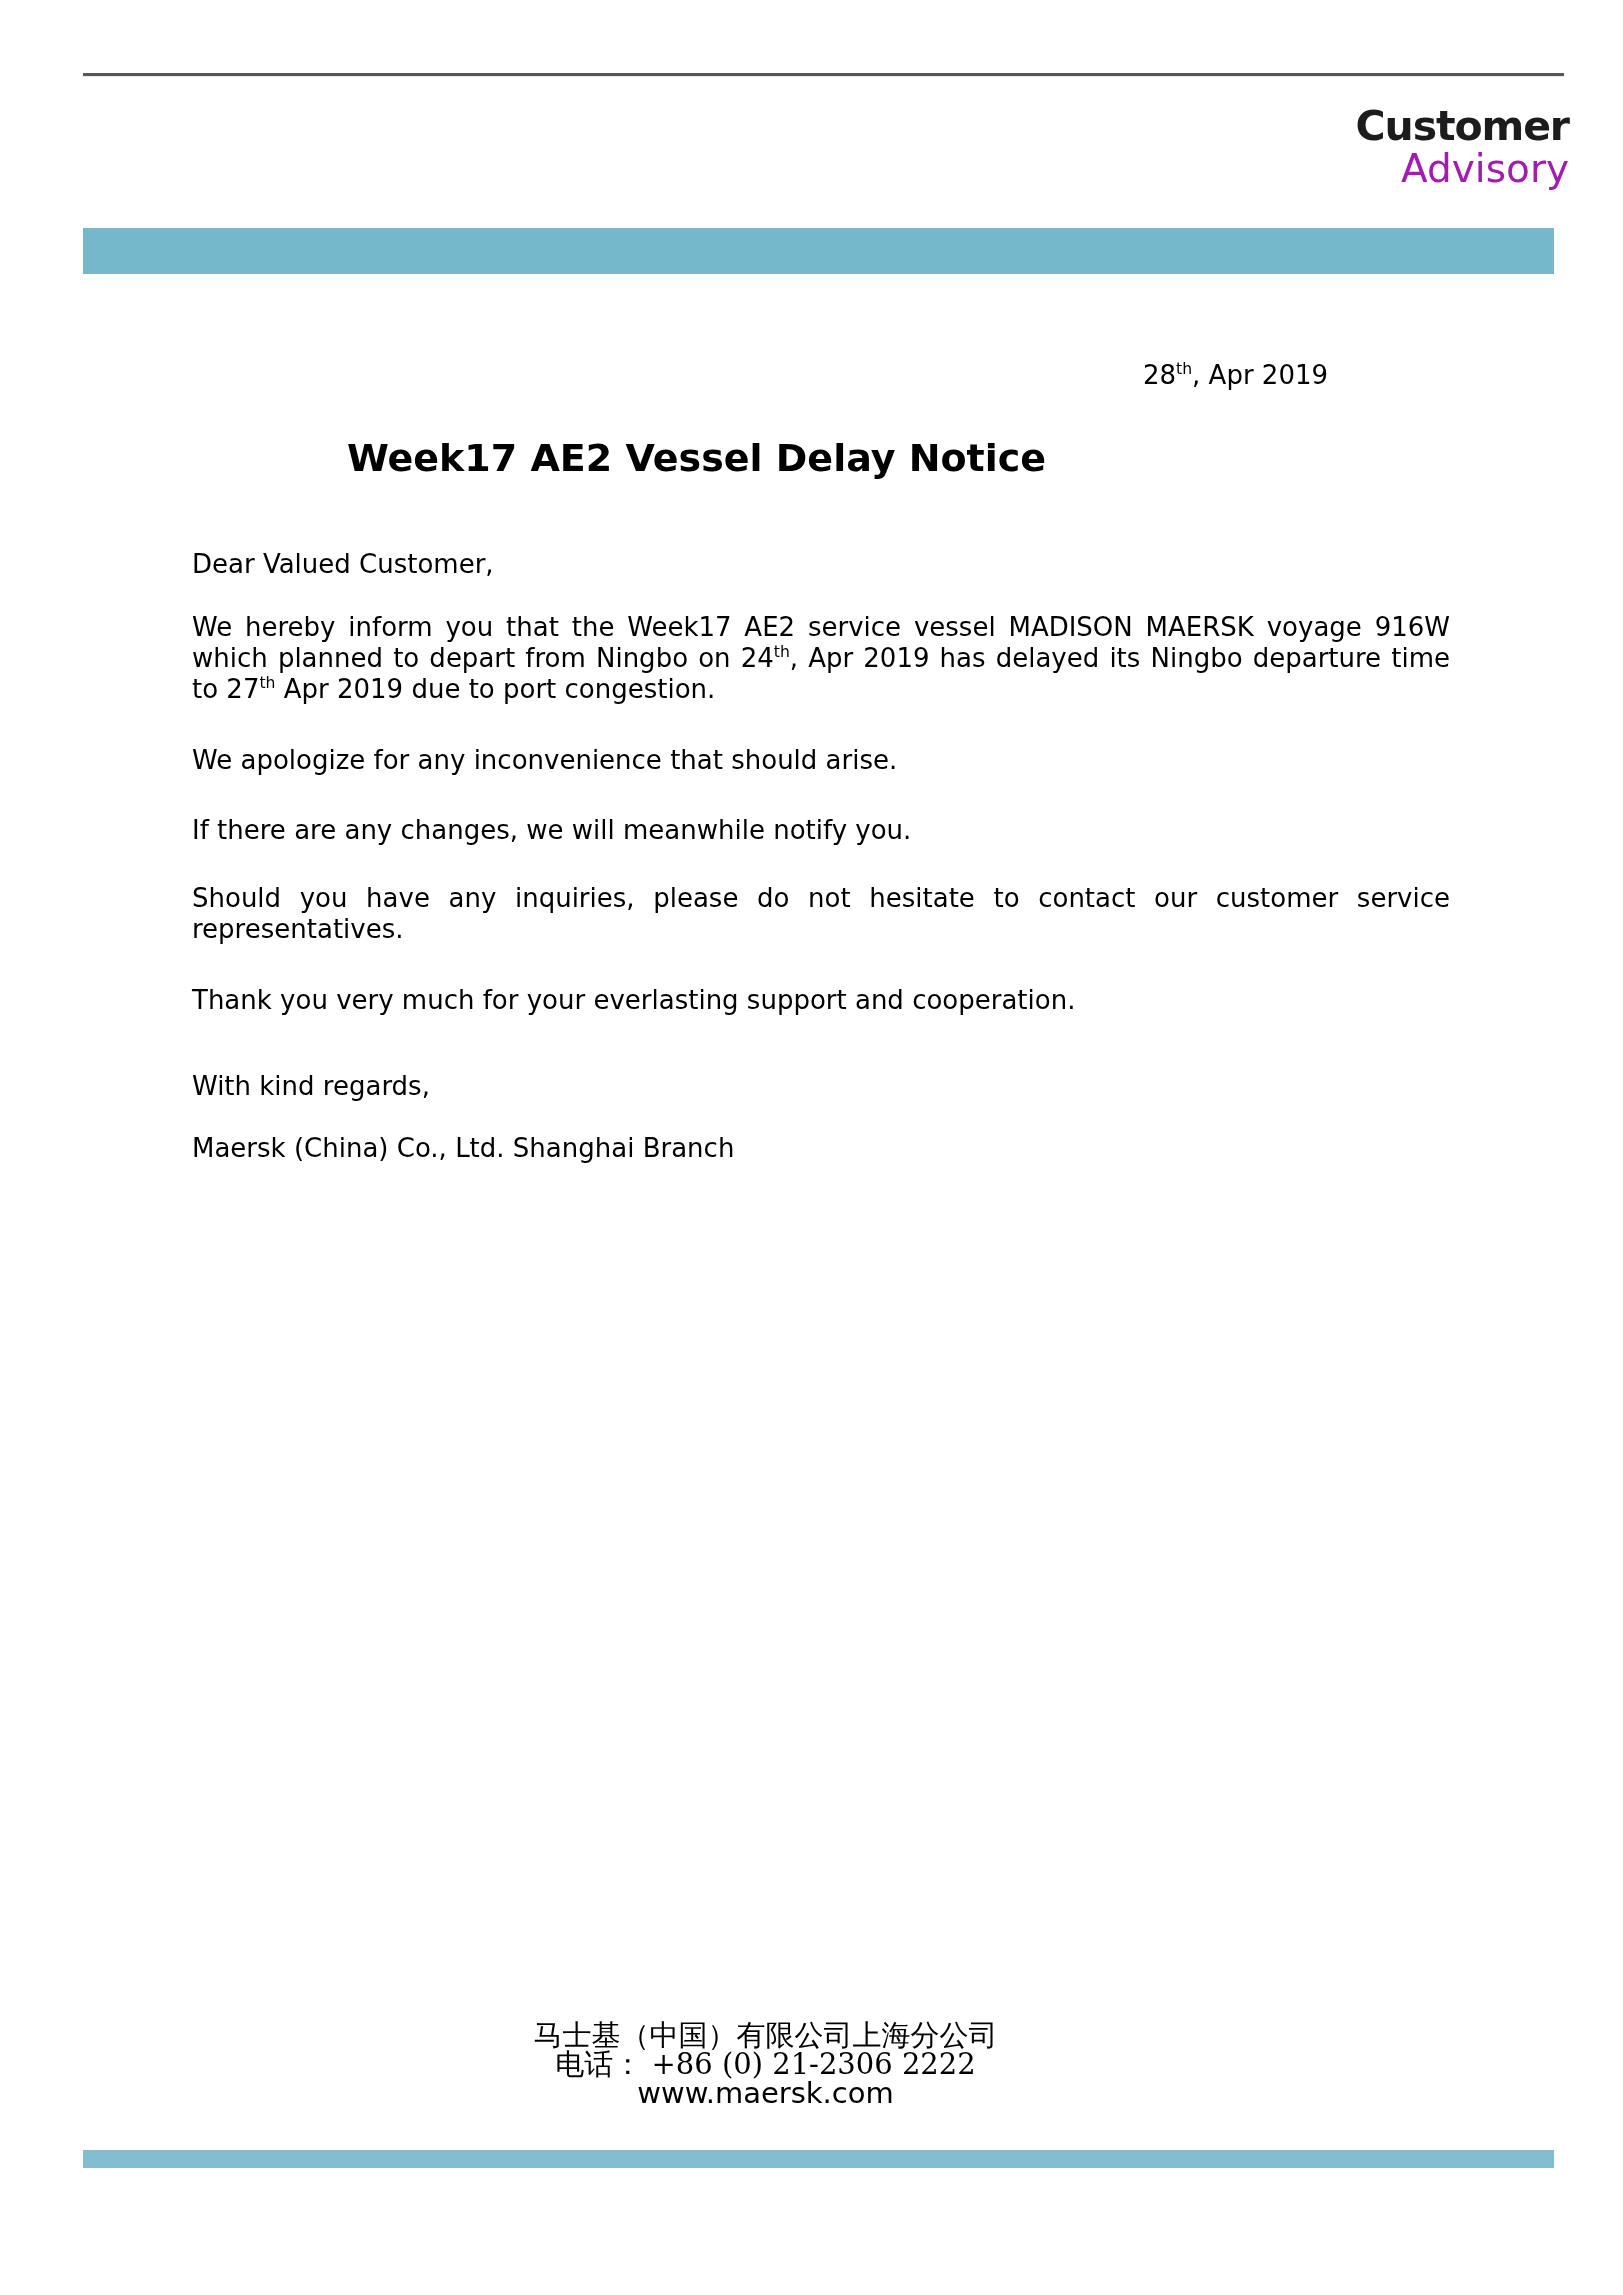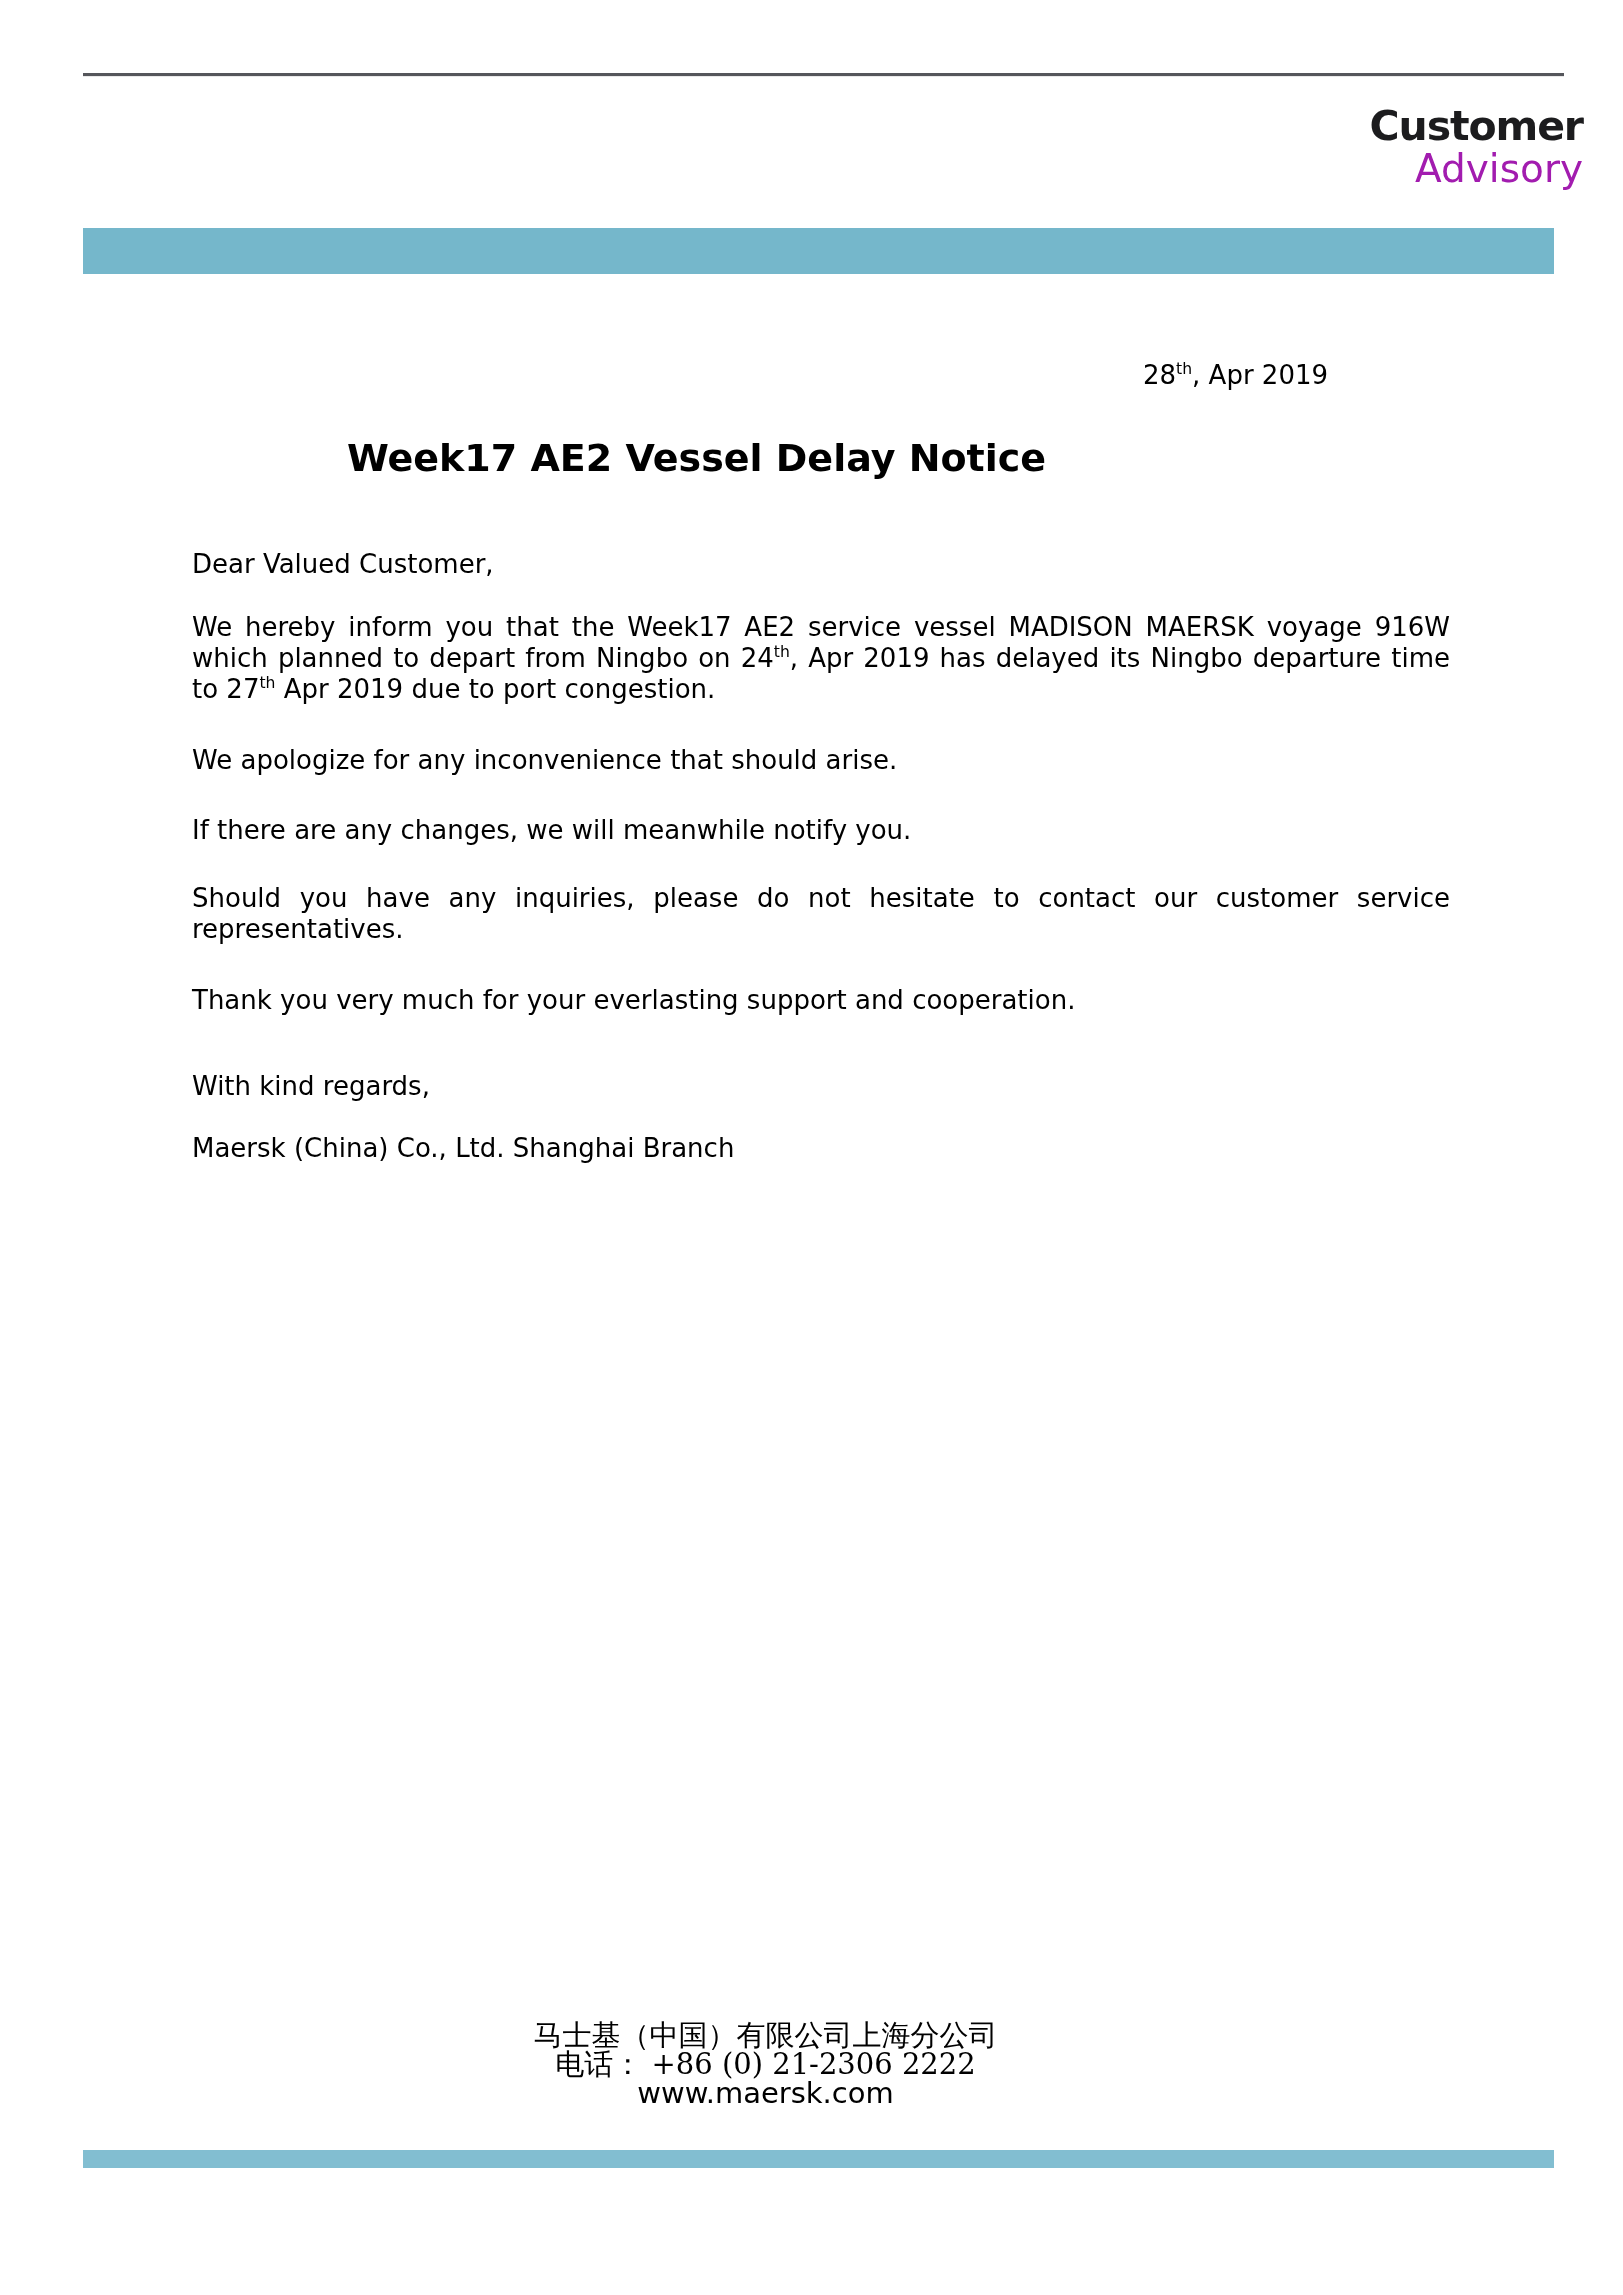--- a/index.html
+++ b/index.html
@@ -17,21 +17,21 @@
   .top-rule {
     position: absolute;
     left: 83px; top: 73px;
     width: 1481px; height: 2.7px;
     border-bottom: 1.1px solid #e9e9e9;
   }
 
   
   .logo {
     position: absolute;
-    top: 105px; right: 40px;
+    top: 105px; right: 54px;
     text-align: right;
     line-height: 1.06;
   }
   .logo-line1 {
     display: block;
     font-size: 41px;
     font-weight: 700;
     letter-spacing: -1.1px;
     color: #1c1c1e;
   }

